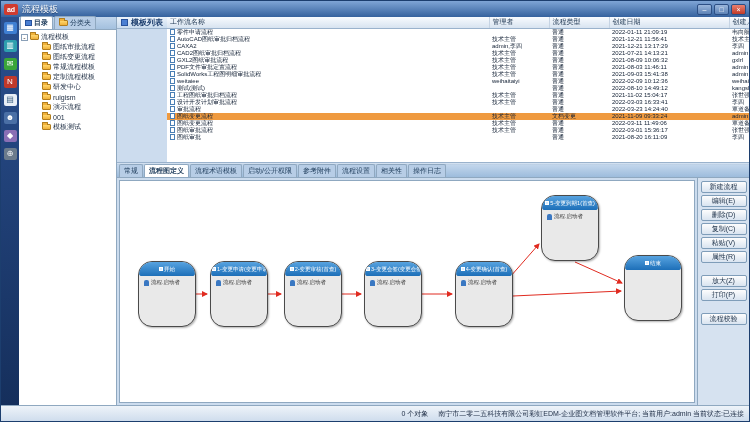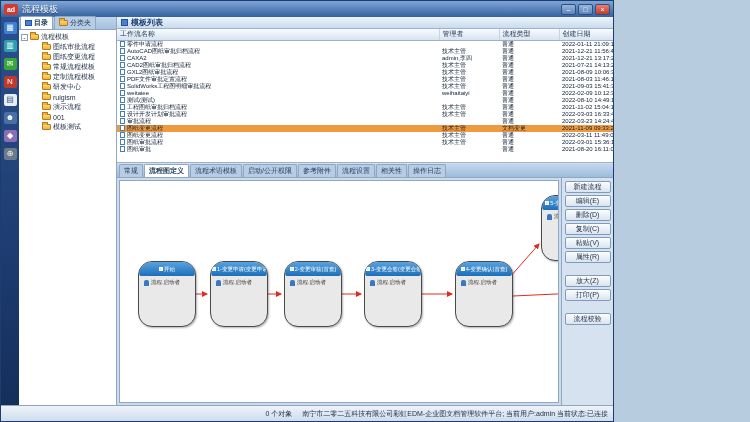--- a/index.html
+++ b/index.html
@@ -1,18 +1,18 @@
 <!DOCTYPE html>
 <html><head>
 <meta charset="utf-8">
 <style>
   * { margin:0; padding:0; box-sizing:border-box; }
   html,body { width:750px; height:422px; overflow:hidden; }
   body { font-family:"Liberation Sans", sans-serif; background:#b8cce0; }
-  .window { width:614px; height:422px; display:flex; flex-direction:column; border:1px solid #1c3e6e; background:#ccdcee; }
+  .window { width:750px; height:422px; display:flex; flex-direction:column; border:1px solid #1c3e6e; background:#ccdcee; }
 
   
   .titlebar { height:16px; flex:none; background:linear-gradient(#7fa5d6,#35629e); display:flex; align-items:center; padding:0 3px; gap:4px; }
   .logo { width:14px; height:11px; background:#d03b2f; color:#fff; font-size:7px; font-weight:bold; display:flex; align-items:center; justify-content:center; border-radius:2px; flex:none; }
   .title { color:#fff; font-size:9px; flex:1; text-shadow:0 1px 1px #1c3e6e; }
   .winbtns { display:flex; gap:2px; }
   .winbtn { width:15px; height:11px; font-size:7px; line-height:10px; text-align:center; color:#fff; background:linear-gradient(#9ab6dc,#5d83b6); border:1px solid #2c4f85; border-radius:2px; }
   .winbtn.close { background:linear-gradient(#e98070,#c13a28); }
 
   
@@ -33,21 +33,21 @@
   .tree-item.lvl1 { padding-left:12px; }
   .toggle { width:7px; height:7px; border:1px solid #8aa0b8; background:#fff; font-size:7px; line-height:5px; text-align:center; color:#333; flex:none; }
   .toggle:empty { border-color:transparent; background:transparent; }
 
   
   .main { flex:1; display:flex; flex-direction:column; min-width:0; }
   .bar { height:12px; flex:none; background:linear-gradient(#eef4fb,#c8dbee); border-bottom:1px solid #9ab2cc; display:flex; align-items:center; gap:3px; padding:0 4px; font-size:8px; font-weight:bold; color:#1c3e6e; }
   .bar-ico { width:7px; height:7px; background:#4a7fd2; border:1px solid #27529c; flex:none; }
 
   
-  .panel-top { height:145px; flex:none; display:flex; flex-direction:column; }
+  .panel-top { height:145px; flex:none; display:flex; flex-direction:row; }
   .table-wrap { flex:1; background:#fff; overflow:hidden; }
   table { width:634px; border-collapse:collapse; table-layout:fixed; }
   thead th { height:11px; font-size:7px; font-weight:normal; text-align:left; padding:0 3px; color:#223a55; background:linear-gradient(#f8fbfe,#d7e3f0); border-right:1px solid #c6d4e4; border-bottom:1px solid #9ab2cc; white-space:nowrap; overflow:hidden; }
   tbody td { height:7px; font-size:6px; line-height:7px; padding:0 3px; color:#122034; white-space:nowrap; overflow:hidden; }
   .c-name { display:flex; align-items:center; gap:2px; }
   .doc { width:5px; height:6px; background:#fff; border:1px solid #4a7fb5; flex:none; }
   tr.selected td { background:#ef9a3f; }
 
   .splitter { height:3px; flex:none; background:linear-gradient(#dce8f5,#b3c9e0); border-top:1px solid #9ab2cc; }
 

